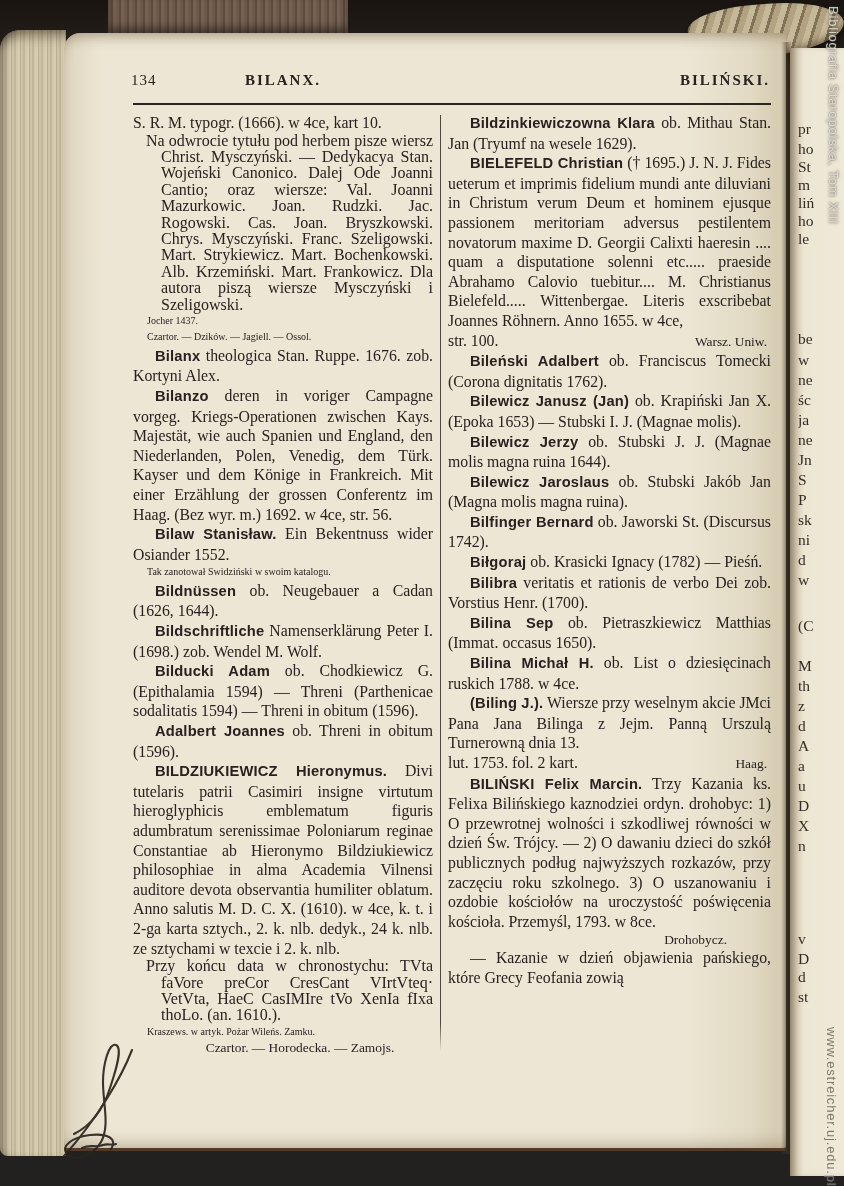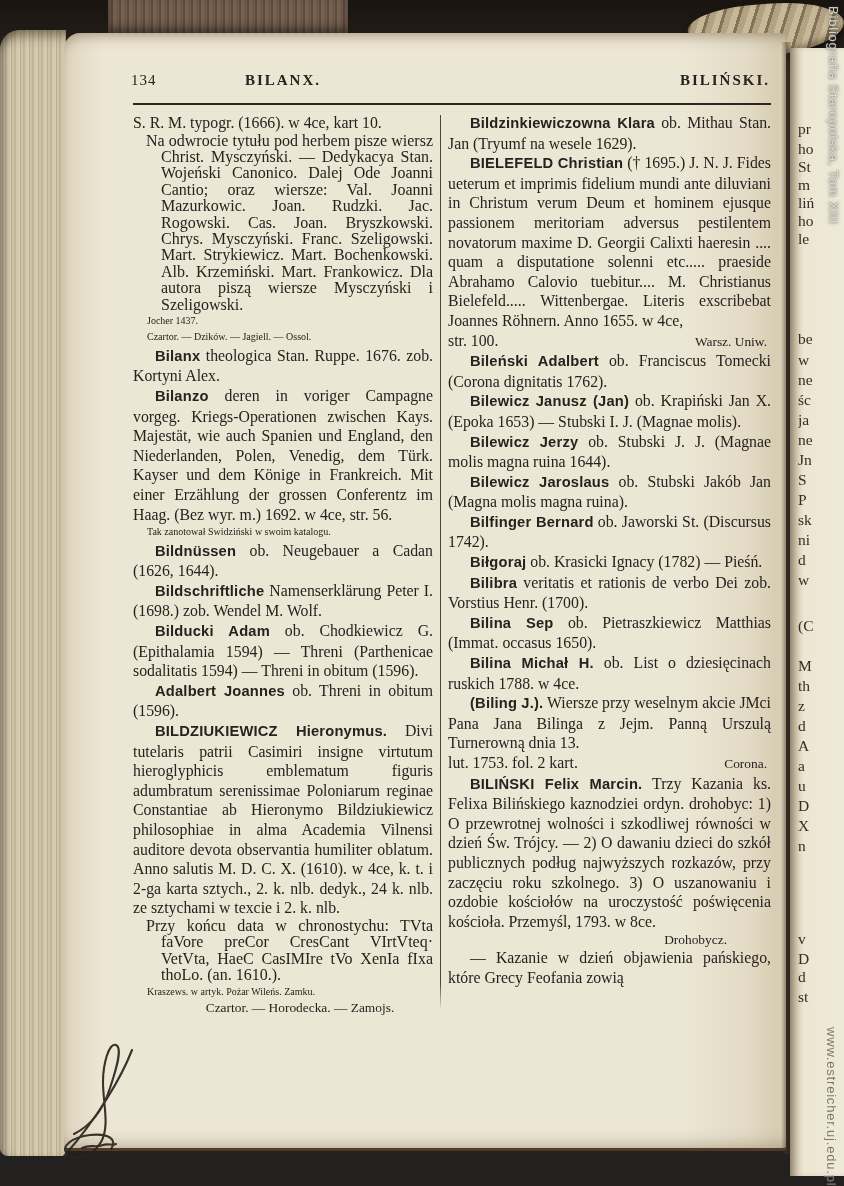--- a/index.html
+++ b/index.html
@@ -124,20 +124,21 @@
   <div class="head-rule"></div>
 
   <div class="columns">
     <div class="col col-left" id="col-left">
         <p class="e-cont">S. R. M. typogr. (1666). w 4ce, kart 10.</p>
         <p class="e-note">Na odwrocie tytułu pod herbem pisze wiersz Christ. Mysczyński. — Dedykacya Stan. Wojeński Canonico. Dalej Ode Joanni Cantio; oraz wiersze: Val. Joanni Mazurkowic. Joan. Rudzki. Jac. Rogowski. Cas. Joan. Bryszkowski. Chrys. Mysczyński. Franc. Szeligowski. Mart. Strykiewicz. Mart. Bochenkowski. Alb. Krzemiński. Mart. Frankowicz. Dla autora piszą wiersze Mysczyński i Szeligowski.</p>
         <p class="e-ref">Jocher 1437.</p>
         <p class="e-ref">Czartor. — Dzików. — Jagiell. — Ossol.</p>
         <p class="e-para"><b class="hw">Bilanx</b> theologica Stan. Ruppe. 1676. zob. Kortyni Alex.</p>
         <p class="e-para"><b class="hw">Bilanzo</b> deren in voriger Campagne vorgeg. Kriegs-Operationen zwischen Kays. Majestät, wie auch Spanien und England, den Niederlanden, Polen, Venedig, dem Türk. Kayser und dem Könige in Frankreich. Mit einer Erzählung der grossen Conferentz im Haag. (Bez wyr. m.) 1692. w 4ce, str. 56.</p>
+        <p class="e-para"><b class="hw">Bilaw Stanisław.</b> Ein Bekentnuss wider Osiander 1552.</p>
         <p class="e-ref">Tak zanotował Swidziński w swoim katalogu.</p>
         <p class="e-para"><b class="hw">Bildnüssen</b> ob. Neugebauer a Cadan (1626, 1644).</p>
         <p class="e-para"><b class="hw">Bildschriftliche</b> Namenserklärung Peter I. (1698.) zob. Wendel M. Wolf.</p>
         <p class="e-para"><b class="hw">Bilducki Adam</b> ob. Chodkiewicz G. (Epithalamia 1594) — Threni (Parthenicae sodalitatis 1594) — Threni in obitum (1596).</p>
         <p class="e-para"><b class="hw">Adalbert Joannes</b> ob. Threni in obitum (1596).</p>
         <p class="e-para"><b class="hw">BILDZIUKIEWICZ Hieronymus.</b> Divi tutelaris patrii Casimiri insigne virtutum hieroglyphicis emblematum figuris adumbratum serenissimae Poloniarum reginae Constantiae ab Hieronymo Bildziukiewicz philosophiae in alma Academia Vilnensi auditore devota observantia humiliter oblatum. Anno salutis M. D. C. X. (1610). w 4ce, k. t. i 2-ga karta sztych., 2. k. nlb. dedyk., 24 k. nlb. ze sztychami w texcie i 2. k. nlb.</p>
         <p class="e-note">Przy końcu data w chronostychu: TVta faVore preCor CresCant VIrtVteq· VetVta, HaeC CasIMIre tVo XenIa fIxa thoLo. (an. 1610.).</p>
         <p class="e-ref">Kraszews. w artyk. Pożar Wileńs. Zamku.</p>
         <p class="e-refc">Czartor. — Horodecka. — Zamojs.</p>
       </div>
@@ -154,21 +155,21 @@
         <p class="e-para"><b class="hw">Bilewicz Jerzy</b> ob. Stubski J. J. (Magnae molis magna ruina 1644).</p>
         <p class="e-para"><b class="hw">Bilewicz Jaroslaus</b> ob. Stubski Jakób Jan (Magna molis magna ruina).</p>
         <p class="e-para"><b class="hw">Bilfinger Bernard</b> ob. Jaworski St. (Discursus 1742).</p>
         <p class="e-para"><b class="hw">Biłgoraj</b> ob. Krasicki Ignacy (1782) — Pieśń.</p>
         <p class="e-para"><b class="hw">Bilibra</b> veritatis et rationis de verbo Dei zob. Vorstius Henr. (1700).</p>
         <p class="e-para"><b class="hw">Bilina Sep</b> ob. Pietraszkiewicz Matthias (Immat. occasus 1650).</p>
         <p class="e-para"><b class="hw">Bilina Michał H.</b> ob. List o dziesięcinach ruskich 1788. w 4ce.</p>
         <p class="e-para"><b class="hw">(Biling J.).</b> Wiersze przy weselnym akcie JMci Pana Jana Bilinga z Jejm. Panną Urszulą Turnerowną dnia 13.</p>
         <p class="e-split">
           <span class="l">lut. 1753. fol. 2 kart.</span>
-          <span class="r">Corona.</span>
+          <span class="r">Haag.</span>
         </p>
         <p class="e-para"><b class="hw">BILIŃSKI Felix Marcin.</b> Trzy Kazania ks. Felixa Bilińskiego kaznodziei ordyn. drohobyc: 1) O przewrotnej wolności i szkodliwej równości w dzień Św. Trójcy. — 2) O dawaniu dzieci do szkół publicznych podług najwyższych rozkazów, przy zaczęciu roku szkolnego. 3) O uszanowaniu i ozdobie kościołów na uroczystość poświęcenia kościoła. Przemyśl, 1793. w 8ce.</p>
         <p class="e-src">Drohobycz.</p>
         <p class="e-para">— Kazanie w dzień objawienia pańskiego, które Grecy Feofania zowią</p>
       </div>
   </div>
 
   <svg class="signature" viewBox="0 0 120 118" fill="none" stroke="#2a241e" stroke-width="2.1" stroke-linecap="round" opacity="0.92">
     <path d="M16 92 C32 84 45 68 52 46 C58 28 65 6 58 3 C51 0 45 22 45 40 C45 62 52 84 43 100 C35 114 16 120 9 112 C2 104 15 95 32 93 C50 91 60 97 53 107"></path>
     <path d="M74 8 C64 34 40 76 6 114"></path>

